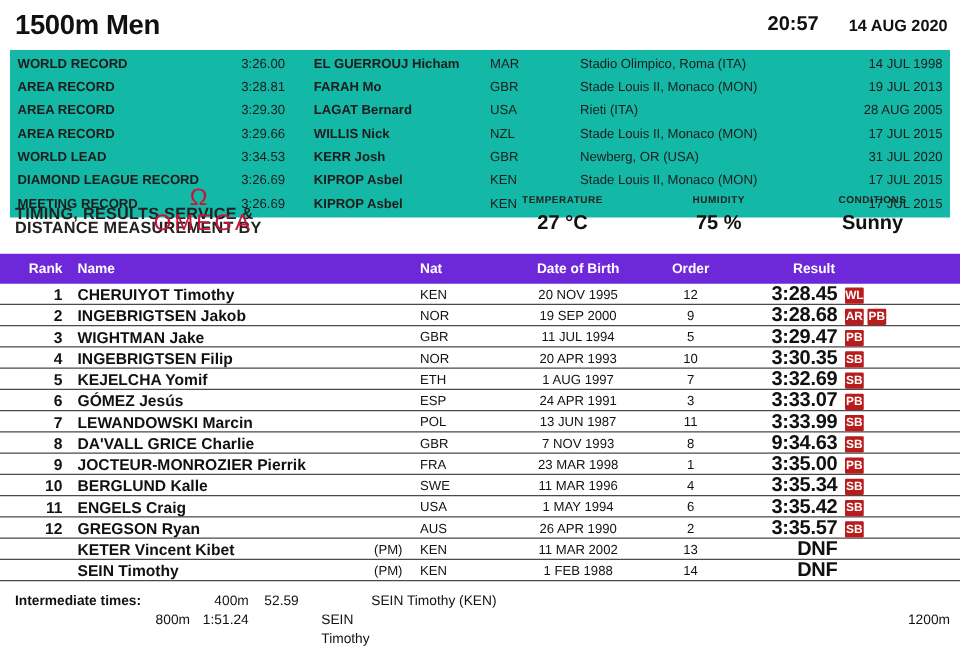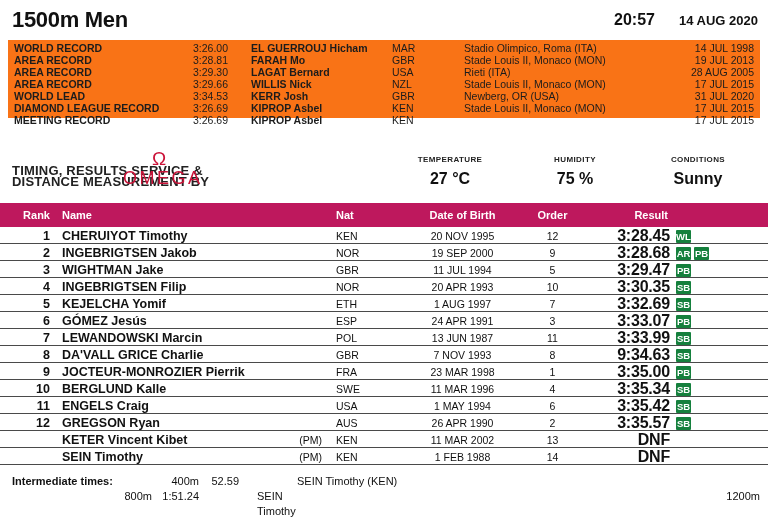--- a/index.html
+++ b/index.html
@@ -12,22 +12,22 @@
   .page { width: 768px; height: 520px; position: relative; background: #fff; overflow: hidden; }
 
   
   .top-bar { height: 40px; display: flex; align-items: center; padding: 0 10px 0 12px; }
   .event-title { font-size: 22px; font-weight: 700; letter-spacing: -0.3px; }
   .top-spacer { flex: 1; }
   .top-time { font-size: 16px; font-weight: 700; margin-right: 24px; }
   .top-date { font-size: 13px; font-weight: 700; }
 
   
-  .records { position: absolute; left: 8px; right: 8px; top: 40px; height: 78px;
-             background: #f97316; padding: 2px 6px; display: flex; flex-direction: column; justify-content: space-around; }
+  .records { position: absolute; left: 8px; right: 8px; top: 40px; height: 134px;
+             background: #14b8a6; padding: 2px 6px; display: flex; flex-direction: column; justify-content: space-around; }
   .record-row { display: grid; grid-template-columns: 160px 54px 164px 72px 1fr 100px;
                 align-items: center; height: 14.6px; font-size: 10.5px; color: #1c1c1c; }
   .rec-label { font-weight: 700; }
   .rec-time { text-align: right; }
   .rec-athlete { padding-left: 23px; font-weight: 700; }
   .rec-nat { padding-left: 0; }
   .rec-venue { }
   .rec-date { text-align: right; }
 
   
@@ -40,42 +40,42 @@
   .omega-word { font-size: 18px; line-height: 18px; font-weight: 400; letter-spacing: 2.5px; display: block; }
   .cond-col { position: absolute; top: 8px; width: 130px; text-align: center; }
   .cond-col .cond-label { font-size: 8px; font-weight: 700; letter-spacing: 0.4px; color: #222; }
   .cond-col .cond-value { font-size: 16px; font-weight: 700; margin-top: 6px; }
   #cond-temperature { left: 385px; }
   #cond-humidity { left: 510px; }
   #cond-conditions { left: 633px; }
 
   
   .tbl-header { position: absolute; left: 0; right: 0; top: 203px; height: 24px;
-                background: #be185d; color: #fff; display: grid;
+                background: #6d28d9; color: #fff; display: grid;
                 grid-template-columns: 56px 276px 68px 125px 55px 92px 1fr;
                 align-items: center; font-size: 11px; font-weight: 700; }
   .th-rank { text-align: right; padding-right: 6px; }
   .th-name { padding-left: 6px; }
   .th-nat { padding-left: 4px; }
   .th-dob { text-align: center; }
   .th-order { text-align: center; }
   .th-result { text-align: right; padding-right: 4px; }
 
   .tbl-body { position: absolute; left: 0; right: 0; top: 227px; }
   .tbl-row { display: grid; grid-template-columns: 56px 276px 68px 125px 55px 92px 1fr;
              align-items: center; height: 17px; border-bottom: 1px solid #4a4a4a; }
   .td-rank { text-align: right; padding-right: 6px; font-size: 12.5px; font-weight: 700; }
   .td-name { padding-left: 6px; font-size: 12.5px; font-weight: 700; display: flex; align-items: center; }
   .td-pm { margin-left: auto; padding-right: 10px; font-size: 10.5px; font-weight: 400; }
   .td-nat { padding-left: 4px; font-size: 10.5px; }
   .td-dob { text-align: center; font-size: 10.5px; }
   .td-order { text-align: center; font-size: 10.5px; }
   .td-result { text-align: right; padding-right: 2px; font-size: 16px; font-weight: 700; letter-spacing: -0.2px; }
   .td-badges { padding-left: 4px; display: flex; gap: 3px; align-items: center; }
-  .badge { background: #15803d; color: #fff; font-size: 9.5px; font-weight: 700;
+  .badge { background: #b91c1c; color: #fff; font-size: 9.5px; font-weight: 700;
            width: 15px; height: 13px; display: inline-flex; align-items: center; justify-content: center;
            border-radius: 1px; }
 
   
   .intermediate { position: absolute; left: 12px; right: 8px; top: 474px; }
   .int-grid { display: grid; grid-template-columns: 140px 47px 40px 1fr; font-size: 11px; line-height: 15px; }
   .int-label { font-weight: 700; grid-row: 1; }
   .split-dist { text-align: right; }
   .split-time { text-align: right; }
   .split-athlete { padding-left: 58px; }

